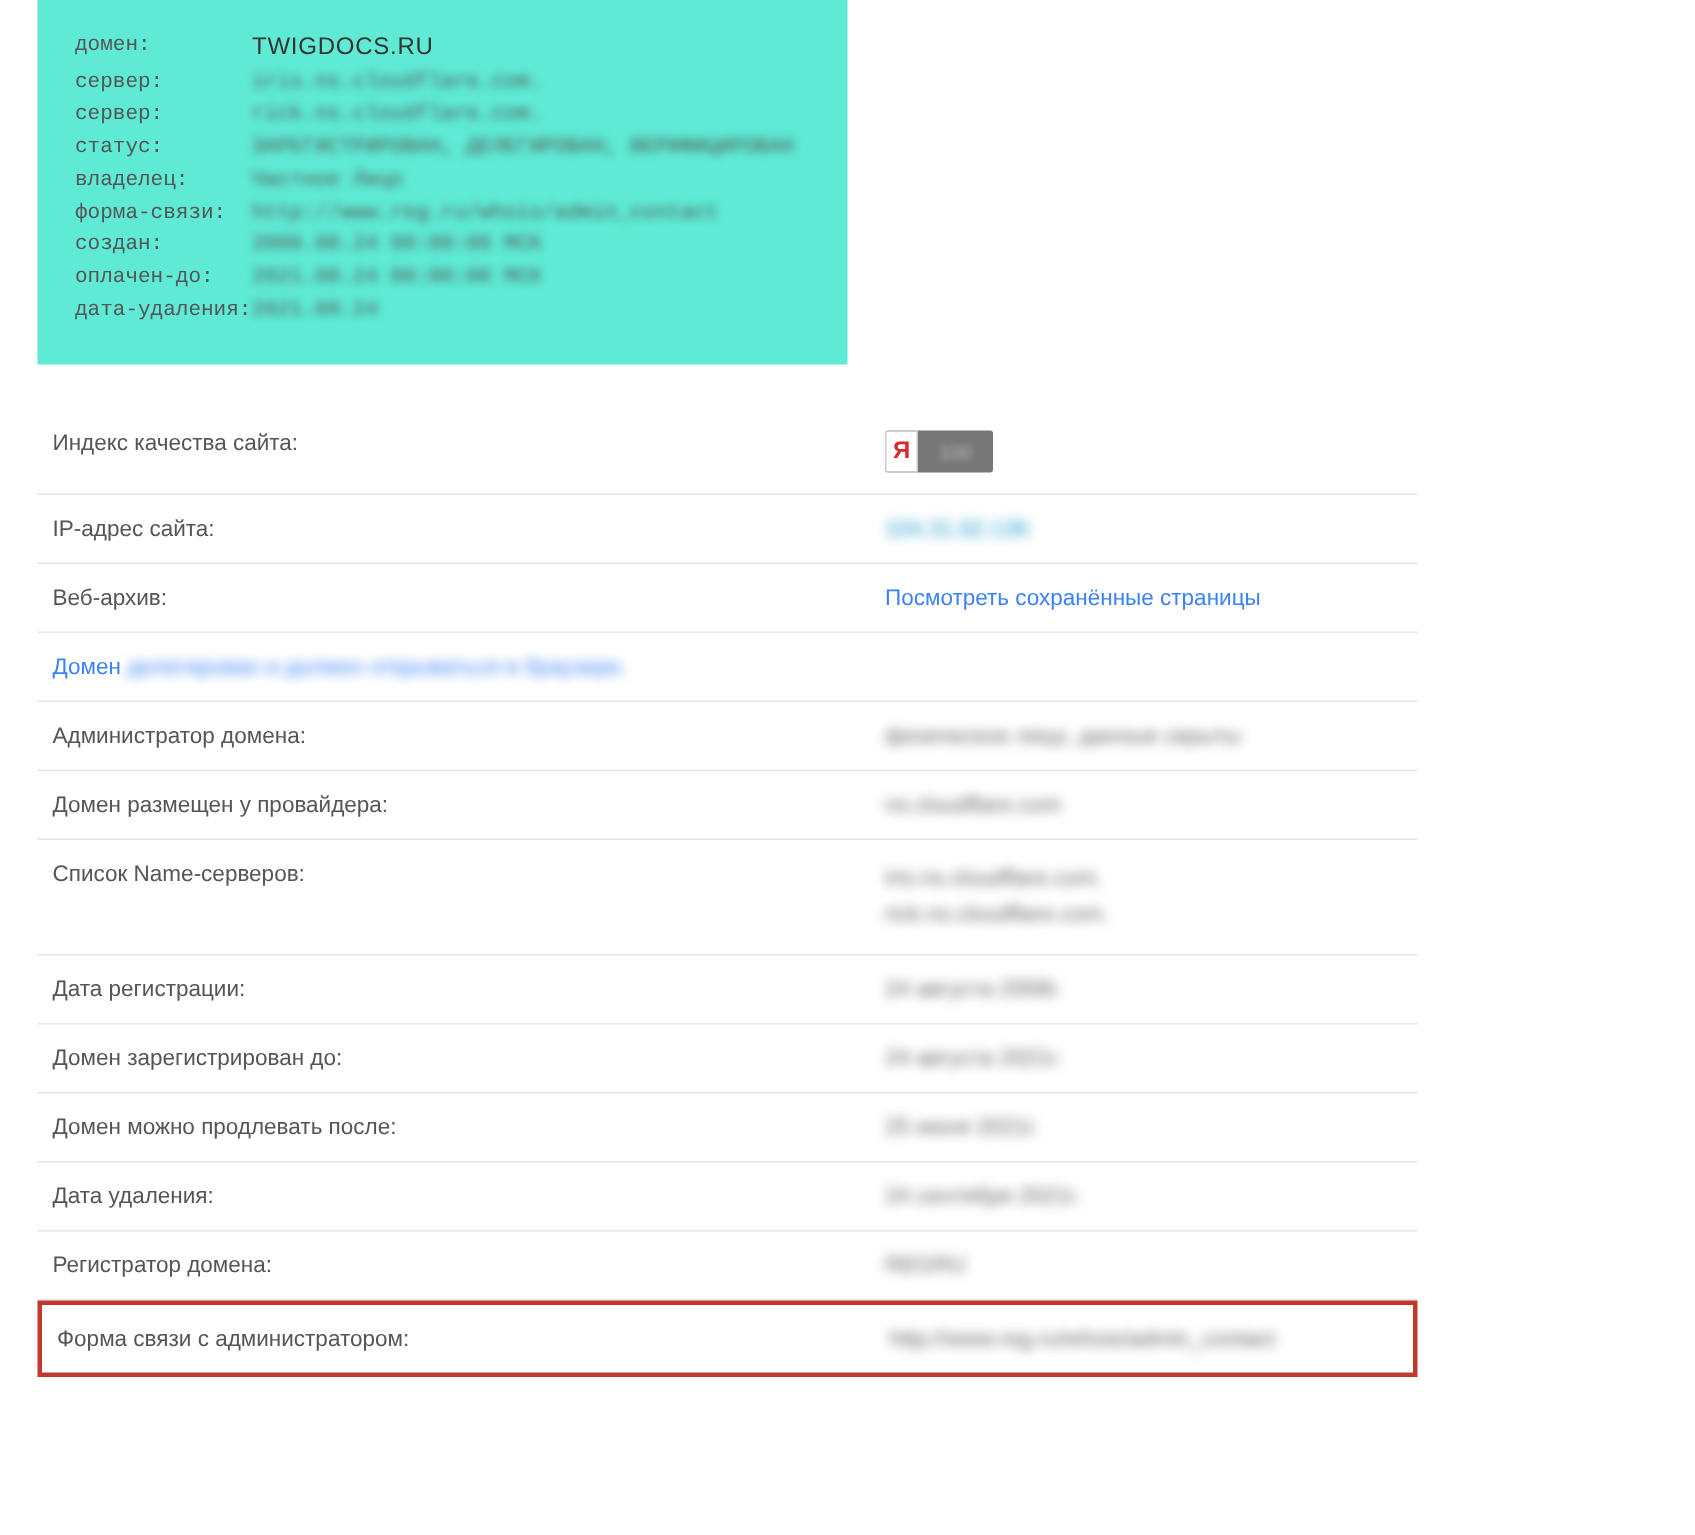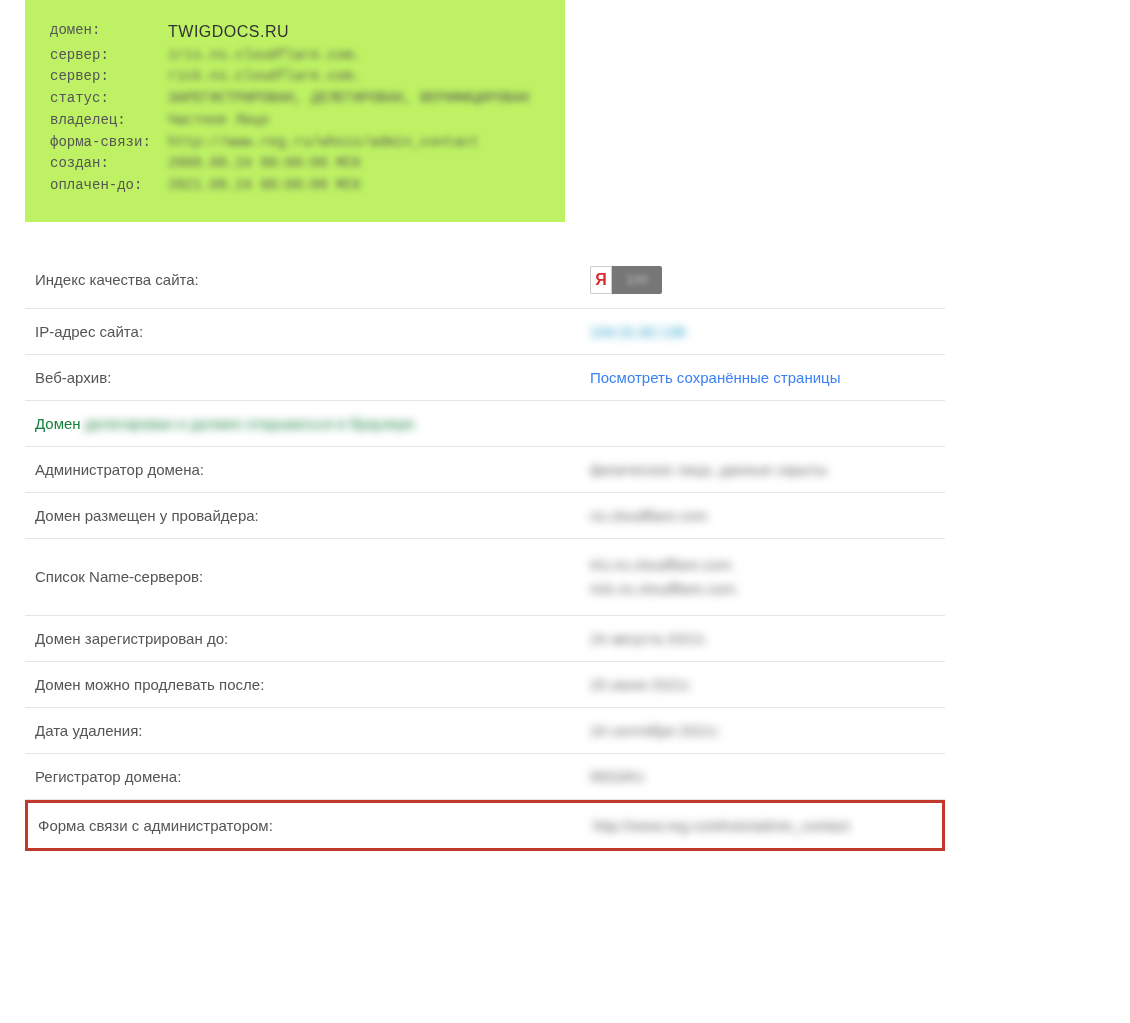--- a/index.html
+++ b/index.html
@@ -1,60 +1,60 @@
 <!DOCTYPE html>
 <html><head>
 <meta charset="utf-8">
 <style>
   * { box-sizing: border-box; margin: 0; padding: 0; }
   body { font-family: -apple-system, BlinkMacSystemFont, "Segoe UI", Arial, sans-serif; background: #ffffff; color: #444; font-size: 15px; }
   .page { width: 1130px; padding: 0; }
   .whois-box {
-    background: #bef264;
+    background: #5eead4;
     margin: 0 0 30px 25px;
     padding: 20px 25px 25px 25px;
     width: 540px;
     font-family: "Courier New", monospace;
     font-size: 14px;
     color: #555;
   }
   .whois-row { display: flex; line-height: 1.55; }
   .whois-label { width: 118px; flex-shrink: 0; }
   .whois-value-clear { text-transform: uppercase; color: #333; font-family: -apple-system, Arial, sans-serif; font-weight: 400; letter-spacing: 0.5px; font-size: 16px; text-align: center; }
   .whois-value-blur { filter: blur(3px); user-select: none; }
   .whois-footer { margin-top: 20px; font-family: "Courier New", monospace; }
   .whois-footer .blurseg { filter: blur(3px); }
   
   .details { width: 920px; margin-left: 25px; }
   .detail-row {
     display: flex;
     padding: 14px 10px 14px 10px;
     border-bottom: 1px solid #e5e5e5;
-    align-items: center;
+    align-items: flex-start;
     color: #555;
   }
   .detail-label { width: 555px; flex-shrink: 0; }
   .detail-value { flex: 1; }
   .detail-value.blur { filter: blur(4px); color: #666; }
   .detail-value.link { color: #3b82f6; }
   .detail-value.link.blur { color: #189ac9; }
   .yandex-badge {
     display: inline-flex; align-items: center; height: 28px;
     background: #777; border-radius: 2px; overflow: hidden;
   }
   .yandex-badge .ya {
     background: #fff; color: #d82c2c; font-weight: bold;
     width: 22px; height: 28px; display: flex; align-items: center; justify-content: center;
     font-size: 16px; border: 1px solid #ccc;
   }
   .yandex-badge .num {
     color: #bbb; padding: 0 14px; font-size: 13px; filter: blur(2px);
   }
   .inline-row {
-    padding: 14px 10px; border-bottom: 1px solid #e5e5e5; color: #15803d;
+    padding: 14px 10px; border-bottom: 1px solid #e5e5e5; color: #3b82f6;
   }
   .inline-row .blurseg { filter: blur(4px); }
   .highlight-row {
     border: 3px solid #c0392b;
   }
   .nameservers-block { line-height: 1.6; }
 </style>
 </head>
 <body>
 
@@ -85,20 +85,24 @@
       <span class="whois-label">форма-связи:</span>
       <span class="whois-value-blur">http://www.reg.ru/whois/admin_contact</span>
     </div>
     <div class="whois-row">
       <span class="whois-label">создан:</span>
       <span class="whois-value-blur">2008.08.24 00:00:00 МСК</span>
     </div>
     <div class="whois-row">
       <span class="whois-label">оплачен-до:</span>
       <span class="whois-value-blur">2021.08.24 00:00:00 МСК</span>
+    </div>
+    <div class="whois-row">
+      <span class="whois-label">дата-удаления:</span>
+      <span class="whois-value-blur">2021.09.24</span>
     </div>
   </div>
 
   <div class="details">
 
     <div class="detail-row">
       <div class="detail-label">Индекс качества сайта:</div>
       <div class="detail-value">
         <span class="yandex-badge">
           <span class="ya">Я</span>
@@ -133,20 +137,24 @@
     </div>
 
     <div class="detail-row">
       <div class="detail-label">Список Name-серверов:</div>
       <div class="detail-value blur nameservers-block">
         <div>iris.ns.cloudflare.com.</div>
         <div>rick.ns.cloudflare.com.</div>
       </div>
     </div>
 
+    <div class="detail-row">
+      <div class="detail-label">Дата регистрации:</div>
+      <div class="detail-value blur">24 августа 2008г.</div>
+    </div>
 
     <div class="detail-row">
       <div class="detail-label">Домен зарегистрирован до:</div>
       <div class="detail-value blur">24 августа 2021г.</div>
     </div>
 
     <div class="detail-row">
       <div class="detail-label">Домен можно продлевать после:</div>
       <div class="detail-value blur">25 июня 2021г.</div>
     </div>

